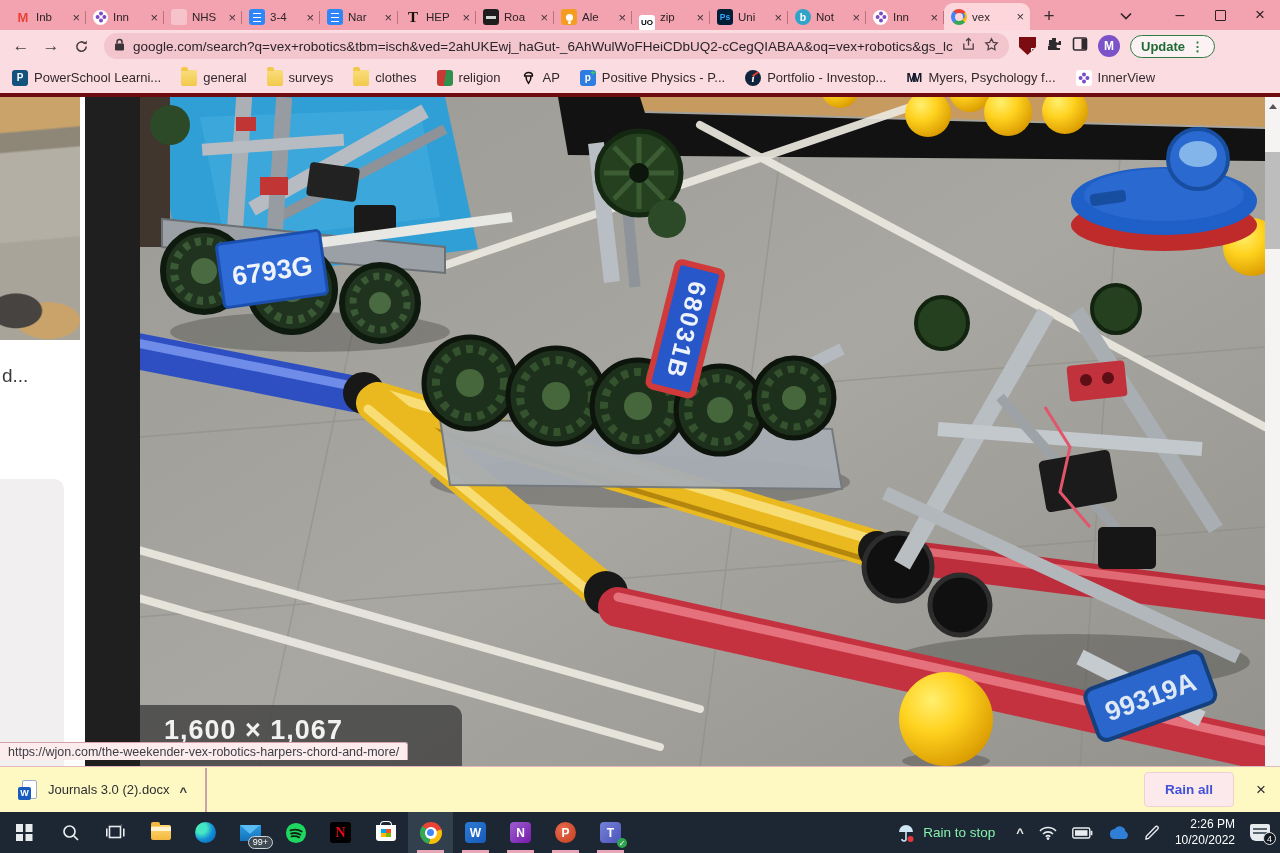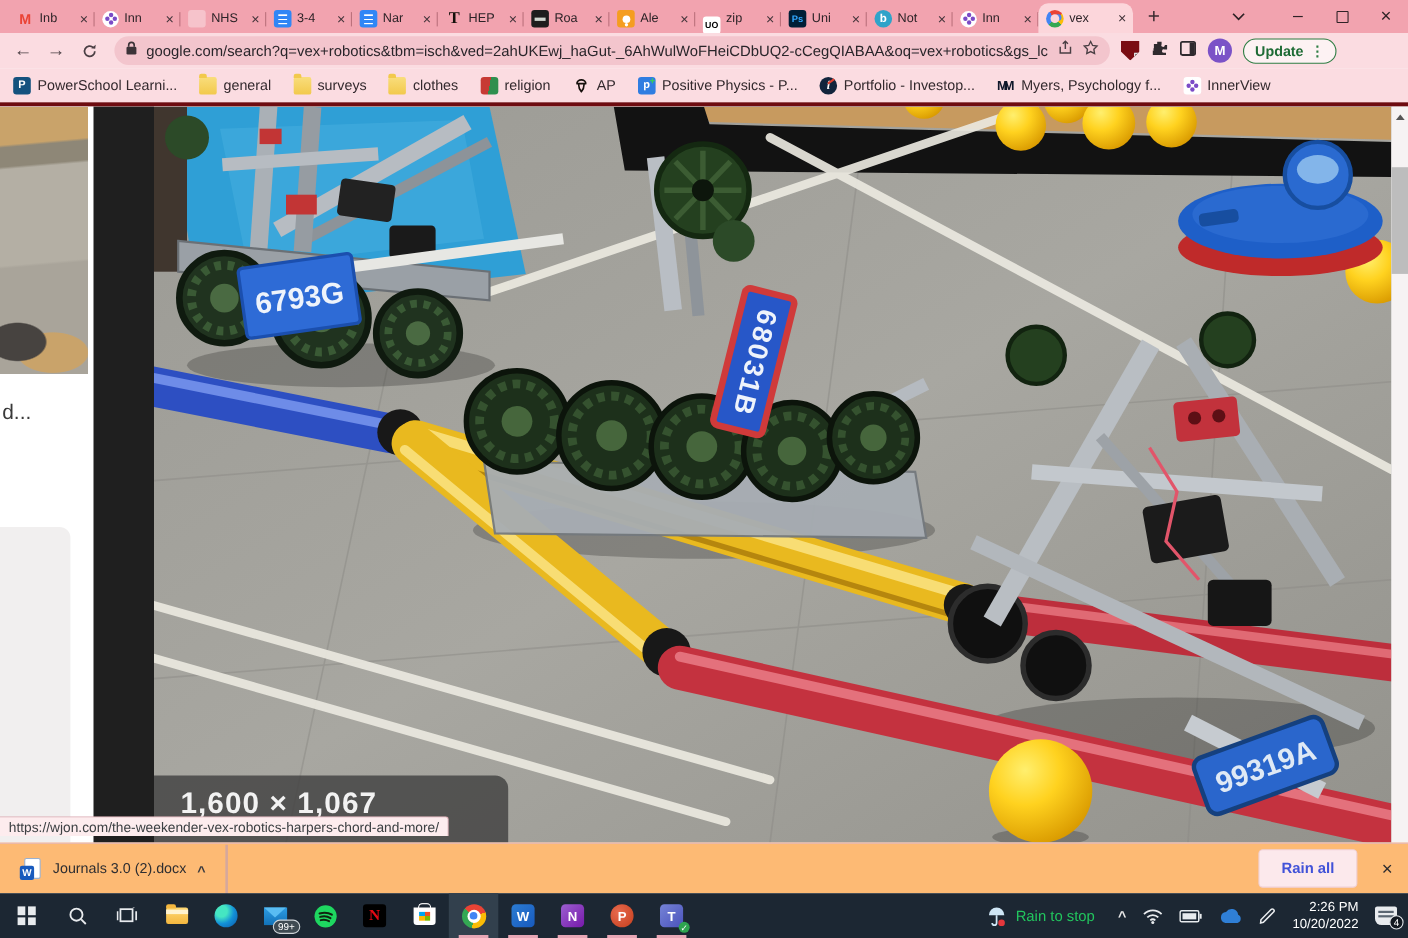--- a/index.html
+++ b/index.html
@@ -83,21 +83,21 @@
   .lightbox-left{position:absolute;left:85px;top:0;width:55px;height:100%;background:#1f1f1f;}
   .photo{position:absolute;left:140px;top:0;width:1125px;height:669px;background:#a3a29c;overflow:hidden;}
   .scrollbar{position:absolute;right:0;top:0;width:15px;height:100%;background:#f6f3f3;}
   .sb-arrow{position:absolute;top:7px;left:3.5px;width:0;height:0;border-left:4px solid transparent;border-right:4px solid transparent;border-bottom:5px solid #555;}
   .sb-thumb{position:absolute;top:55px;left:0;width:15px;height:97px;background:#bdbdbd;}
 
   .size-chip{position:absolute;left:140px;top:705px;width:322px;height:61px;background:rgba(62,62,62,.8);border-radius:0 12px 0 0;color:#f2f2f2;font-size:27px;font-weight:bold;padding:10px 0 0 24px;letter-spacing:1px;}
   .statusbubble{position:absolute;left:0;top:742px;height:18px;background:#fdecee;border:1px solid #d5a3ac;border-left:none;border-bottom:none;border-radius:0 3px 0 0;display:flex;align-items:center;padding:0 8px;font-size:12.5px;color:#3c4043;white-space:nowrap;z-index:5;}
 
   
-  .downloads{position:absolute;left:0;top:766px;width:1280px;height:46px;background:#fdba74;border-top:1px solid #e3b9c0;display:flex;align-items:center;}
+  .downloads{position:absolute;left:0;top:766px;width:1280px;height:46px;background:#fef9c3;border-top:1px solid #e3b9c0;display:flex;align-items:center;}
   .dl-item{display:flex;align-items:center;gap:10px;padding:0 18px;height:100%;}
   .dl-name{font-size:13px;color:#2e2e31;}
   .dl-chev{font-size:13px;font-weight:bold;color:#3c3c40;transform:translateY(2px);}
   .dl-chev::before{content:"^";}
   .dl-div{width:1px;height:44px;background:#c9a2aa;}
   .docx-icon{width:20px;height:20px;position:relative;flex:none;}
   .docx-icon::before{content:"";position:absolute;right:1px;top:0;width:13px;height:17px;background:#fff;border:1px solid #9ab0cf;border-radius:2px;}
   .docx-icon::after{content:"W";position:absolute;left:0;bottom:0;width:13px;height:13px;background:#185abd;color:#fff;font-size:9px;font-weight:bold;display:flex;align-items:center;justify-content:center;border-radius:2px;}
   .dl-spacer{flex:1;}
   .showall{border:1px solid #f0d0d5;background:#fce9ec;border-radius:4px;color:#4152d8;font-size:13.5px;font-weight:bold;padding:9px 20px;margin-right:22px;}
@@ -125,21 +125,21 @@
   .store-icon{width:20px;height:16px;background:#fff;border-radius:0 0 3px 3px;position:relative;display:flex;align-items:center;justify-content:center;}
   .store-icon::before{content:"";position:absolute;top:-4px;width:10px;height:5px;border:1.5px solid #fff;border-bottom:none;border-radius:4px 4px 0 0;}
   .store-grid{width:10px;height:8px;background:conic-gradient(#f25022 0 25%,#7fba00 0 50%,#ffb900 0 75%,#00a4ef 0);}
   .chrome-icon{width:22px;height:22px;border-radius:50%;background:conic-gradient(from -50deg,#ea4335 0 120deg,#fbbc05 120deg 240deg,#34a853 240deg 360deg);position:relative;}
   .chrome-icon::before{content:"";position:absolute;inset:5px;border-radius:50%;background:#fff;}
   .chrome-icon::after{content:"";position:absolute;inset:7.5px;border-radius:50%;background:#4285f4;}
   .teams-badge{position:absolute;right:6px;bottom:5px;width:10px;height:10px;border-radius:50%;background:#2ea44f;color:#fff;font-size:8px;display:flex;align-items:center;justify-content:center;}
   .teams-badge::before{content:"✓";}
   .tb-right{margin-left:auto;display:flex;align-items:center;gap:15px;padding-right:10px;}
   .weather{display:flex;align-items:center;gap:9px;padding:0 6px;}
-  .weather-txt{color:#22c55e;font-size:13.5px;white-space:nowrap;}
+  .weather-txt{color:#86efac;font-size:13.5px;white-space:nowrap;}
   .tb-chev{color:#e8e8e8;font-size:13px;font-weight:bold;}
   .tb-chev::before{content:"^";}
   .clock{color:#fff;font-size:12px;text-align:right;line-height:1.3;}
   .notif{position:relative;width:20px;height:17px;background:#e8ebee;border-radius:2px 2px 2px 6px;}
   .notif::before{content:"";position:absolute;left:3px;top:4px;width:14px;height:2px;background:#5a6672;box-shadow:0 4px 0 #5a6672;}
   .notif-badge{position:absolute;right:-6px;bottom:-4px;width:13px;height:13px;border-radius:50%;background:#111820;border:1px solid #dfe3e7;color:#fff;font-size:9px;display:flex;align-items:center;justify-content:center;}
 </style>
 </head>
 <body>
 

